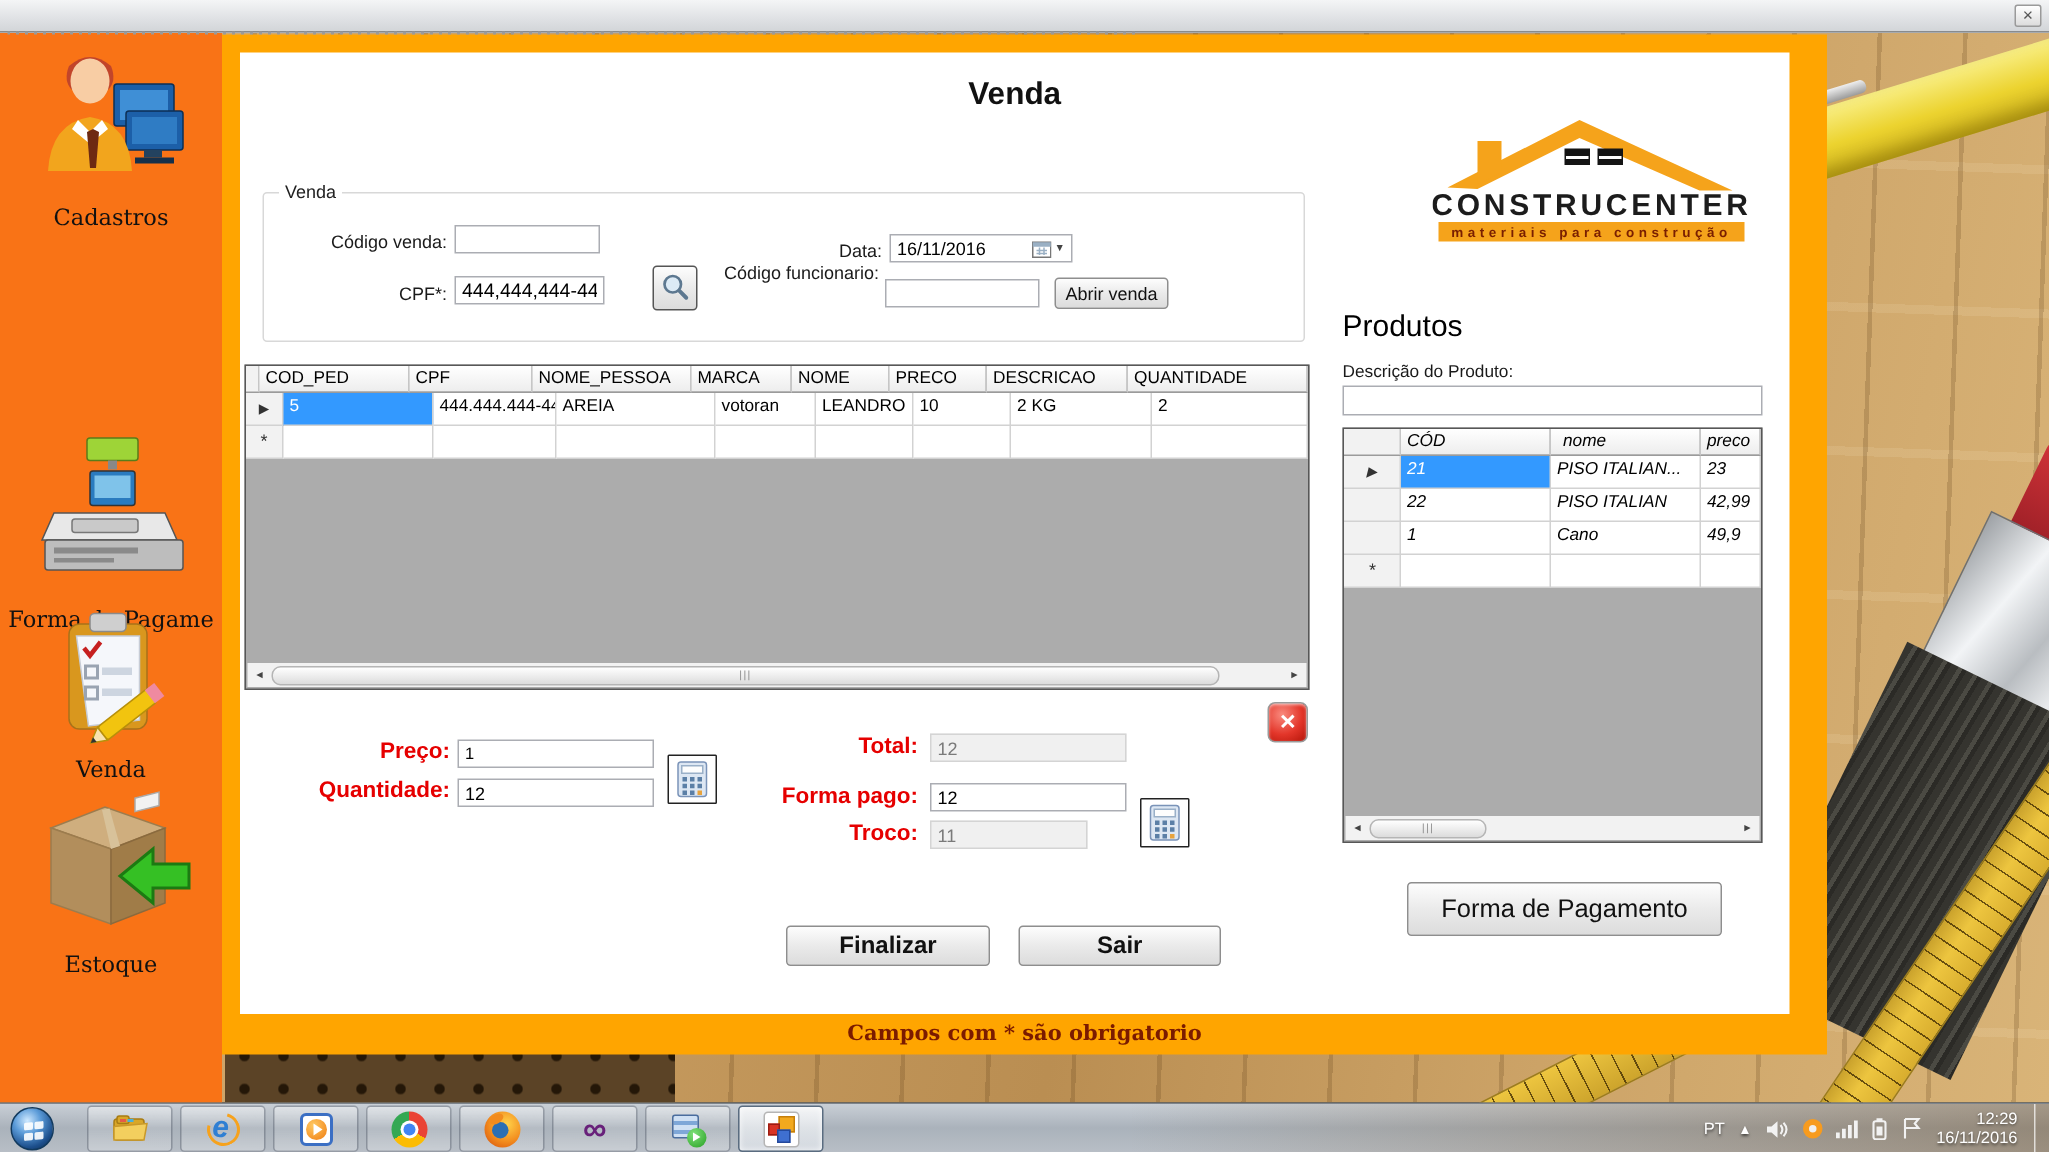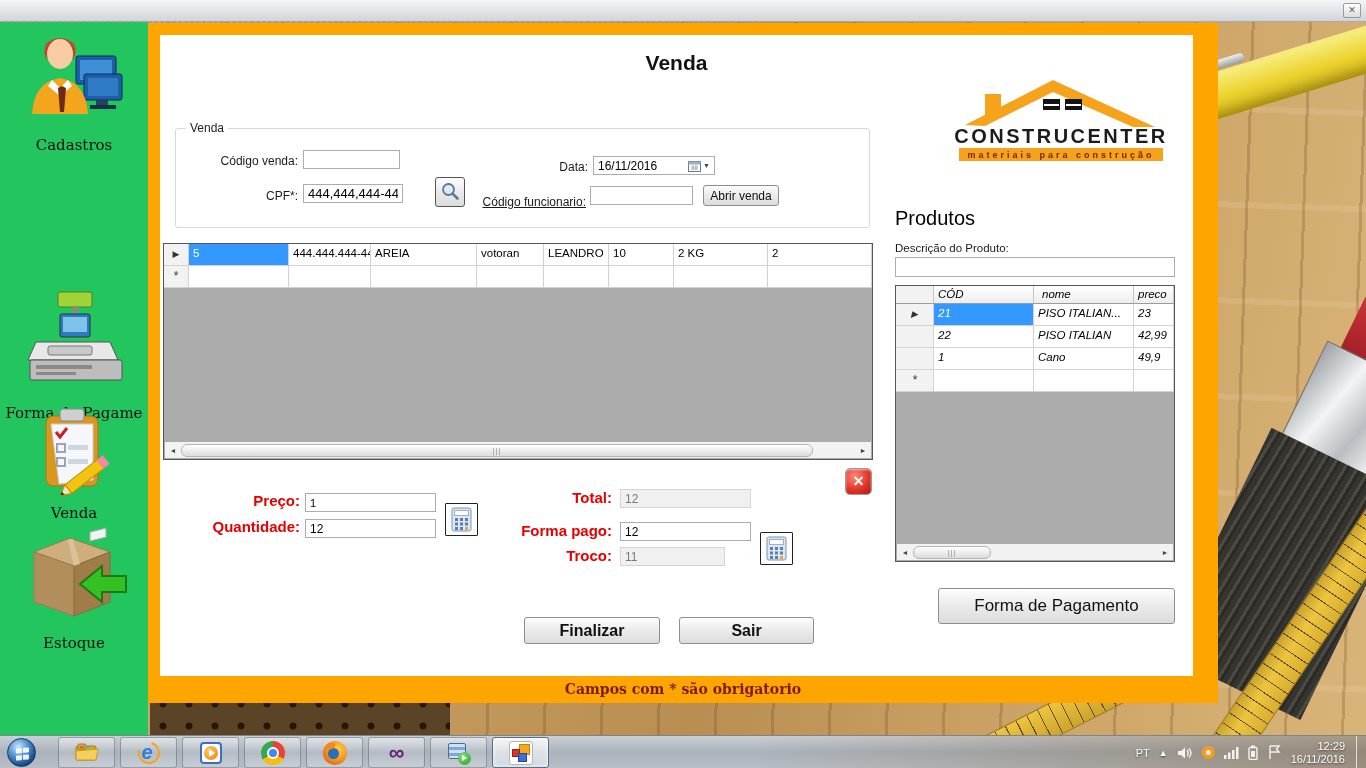--- a/index.html
+++ b/index.html
@@ -30,21 +30,21 @@
     background:repeating-linear-gradient(95deg,#35342f 0 5px,#4b4a43 5px 8px,#2b2a26 8px 11px); }
   .ruler1 { position:absolute; right:28px; bottom:-60px; width:40px; height:360px; transform:rotate(34deg);
     background:linear-gradient(90deg,#caa22c,#edc53f 40%,#d8ad2e); border:1px solid #9c7d1c;
     background-image:repeating-linear-gradient(0deg, rgba(60,40,0,.75) 0 1px, rgba(0,0,0,0) 1px 12px),linear-gradient(90deg,#caa22c,#edc53f 40%,#d8ad2e); }
   .ruler2 { position:absolute; right:150px; bottom:-26px; width:420px; height:34px; transform:rotate(-27deg);
     background-image:repeating-linear-gradient(90deg, rgba(60,40,0,.75) 0 1px, rgba(0,0,0,0) 1px 12px),linear-gradient(#edc53f,#cda42c); border:1px solid #9c7d1c; }
   .pegboard { position:absolute; left:150px; bottom:0; width:300px; height:42px; background:#5b4326;
     background-image:radial-gradient(circle 4px, #241708 0 3px, rgba(0,0,0,0) 4px); background-size:26px 22px; }
 
   
-  .sidebar { position:absolute; left:0; top:22px; width:148px; height:713px; background:#22c55e; z-index:10; overflow:hidden;
+  .sidebar { position:absolute; left:0; top:22px; width:148px; height:713px; background:#f97316; z-index:10; overflow:hidden;
     font-family:"DejaVu Serif", serif; }
   .side-item { position:absolute; left:0; width:148px; text-align:center; cursor:pointer; }
   .side-item .lbl { display:block; font-size:15px; color:#111; margin-top:2px; white-space:nowrap; }
   .dots { position:absolute; left:5px; top:21px; width:752px; height:2px; z-index:40;
     background:repeating-linear-gradient(90deg,#9a9a9a 0 2px, rgba(0,0,0,0) 2px 6px); }
 
   
   .app-window { position:absolute; left:148px; top:23px; width:1070px; height:680px; background:#FFA500; z-index:20; }
   .form-inner { position:absolute; left:12px; top:12px; width:1033px; height:641px; background:#fff; overflow:hidden; }
   .footer-note { position:absolute; left:0; right:0; bottom:6px; text-align:center;
@@ -258,27 +258,38 @@
       <span class="flabel" style="left:40px; top:60px; width:82px;">CPF*:</span>
       <input class="tbox" style="left: 127px; top: 55px; width: 100px; height: 19px; font-size: 13px;" value="444,444,444-44">
 
       <button class="win-btn" style="left:259px; top:48px; width:30px; height:30px; border-color:#555;">
         <svg width="20" height="20" viewBox="0 0 20 20">
           <circle cx="8.5" cy="8.5" r="5.5" fill="#dceaf5" stroke="#5d7890" stroke-width="1.8"></circle>
           <line x1="12.8" y1="12.8" x2="17.5" y2="17.5" stroke="#5d7890" stroke-width="2.6" stroke-linecap="round"></line>
         </svg>
       </button>
 
-      <span class="flabel" style="left:300px; top:66px; width:110px;text-decoration:underline;">Código funcionario:</span>
+      <span class="flabel" style="left:300px; top:46px; width:110px;">Código funcionario:</span>
       <input class="tbox" style="left: 414px; top: 57px; width: 103px; height: 19px;">
 
       <button class="win-btn" style="left:527px; top:56px; width:76px; height:21px;"><span>Abrir venda</span></button>
     </div>
 
     <div class="grid" style="left:3px; top:208px; width:710px; height:217px;">
+      <div class="grow ghead">
+        <div class="gcell gsel"></div>
+        <div class="gcell gc1">COD_PED</div>
+        <div class="gcell gc2">CPF</div>
+        <div class="gcell gc3">NOME_PESSOA</div>
+        <div class="gcell gc4">MARCA</div>
+        <div class="gcell gc5">NOME</div>
+        <div class="gcell gc6">PRECO</div>
+        <div class="gcell gc7">DESCRICAO</div>
+        <div class="gcell gc8">QUANTIDADE</div>
+      </div>
       <div class="grow">
         <div class="gcell gsel gc0">▶</div>
         <div class="gcell gc1 gblue">5</div>
         <div class="gcell gc2">444.444.444-44</div>
         <div class="gcell gc3">AREIA</div>
         <div class="gcell gc4">votoran</div>
         <div class="gcell gc5">LEANDRO</div>
         <div class="gcell gc6">10</div>
         <div class="gcell gc7">2 KG</div>
         <div class="gcell gc8">2</div>
@@ -389,21 +400,21 @@
         <div class="gcell pc2"></div>
         <div class="gcell pc3"></div>
       </div>
       <div class="hscroll">
         <span class="hs-arrow">◄</span>
         <div class="hs-thumb" style="width:78px;"><span>|||</span></div>
         <span class="hs-arrow" style="margin-left:auto;">►</span>
       </div>
     </div>
 
-    <button class="win-btn" style="left:778px; top:553px; width:237px; height:36px; font-size:17px;">Forma de Pagamento</button>
+    <button class="win-btn" style="left:778px; top:553px; width:210px; height:36px; font-size:17px;">Forma de Pagamento</button>
 
   </div>
   <div class="footer-note">Campos com * são obrigatorio</div>
 </div>
 
 <div class="dots"></div>
 
 <div class="taskbar">
   <div class="tint"></div>
 

